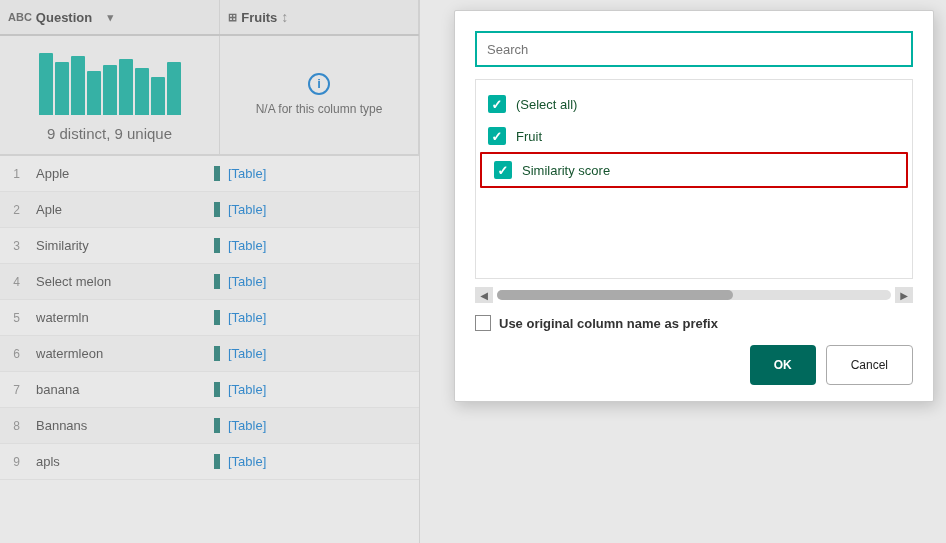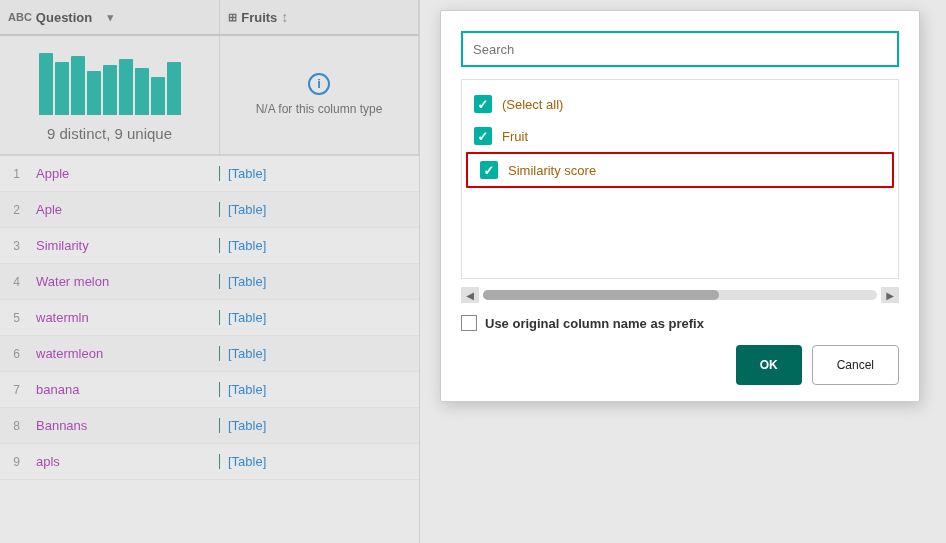--- a/index.html
+++ b/index.html
@@ -160,22 +160,22 @@
       width: 28px;
       text-align: right;
       padding-right: 8px;
       color: #888;
       font-size: 12px;
       flex-shrink: 0;
     }
     .row-q {
       width: 192px;
       padding: 0 8px;
-      border-right: 1px solid #0f766e;
-      color: #a21caf;
+      border-right: 6px solid #0f766e;
+      color: #404040;
       white-space: nowrap;
       overflow: hidden;
       text-overflow: ellipsis;
     }
     .row-f {
       flex: 1;
       padding: 0 8px;
       color: #0078d4;
       cursor: pointer;
     }
@@ -183,21 +183,21 @@
     .overlay {
       position: absolute;
       top: 0;
       left: 0;
       right: 0;
       bottom: 0;
       background: rgba(180,180,180,0.3);
       display: flex;
       align-items: flex-start;
       justify-content: flex-end;
-      padding: 10px 26px 0 0;
+      padding: 10px 12px 0 0;
     }
     .dialog {
       background: #fff;
       border: 1px solid #ccc;
       box-shadow: 2px 4px 16px rgba(0,0,0,0.18);
       width: 480px;
       min-height: 380px;
       display: flex;
       flex-direction: column;
       padding: 20px 20px 16px 20px;
@@ -247,21 +247,21 @@
       border-radius: 2px;
     }
     .checkbox-check {
       color: #fff;
       font-size: 13px;
       font-weight: bold;
       line-height: 1;
     }
     .check-label {
       font-size: 13px;
-      color: #a16207;
+      color: #14532d;
     }
     
     .scrollbar-area {
       height: 16px;
       margin: 8px 0;
       display: flex;
       align-items: center;
       gap: 4px;
     }
     .scroll-arrow {
@@ -395,21 +395,21 @@
       <span class="row-q">Aple</span>
       <span class="row-f">[Table]</span>
     </div>
         <div class="data-row">
       <span class="row-num">3</span>
       <span class="row-q">Similarity</span>
       <span class="row-f">[Table]</span>
     </div>
         <div class="data-row">
       <span class="row-num">4</span>
-      <span class="row-q">Water melon</span>
+      <span class="row-q">Select melon</span>
       <span class="row-f">[Table]</span>
     </div>
         <div class="data-row">
       <span class="row-num">5</span>
       <span class="row-q">watermln</span>
       <span class="row-f">[Table]</span>
     </div>
         <div class="data-row">
       <span class="row-num">6</span>
       <span class="row-q">watermleon</span>

